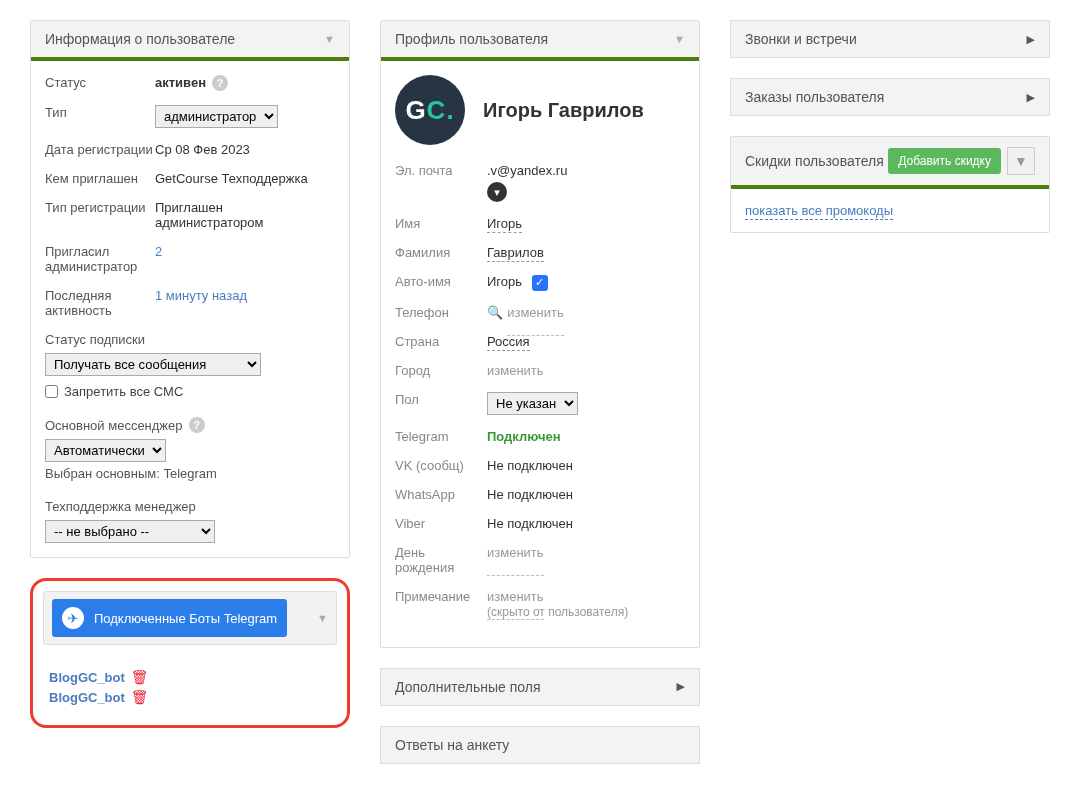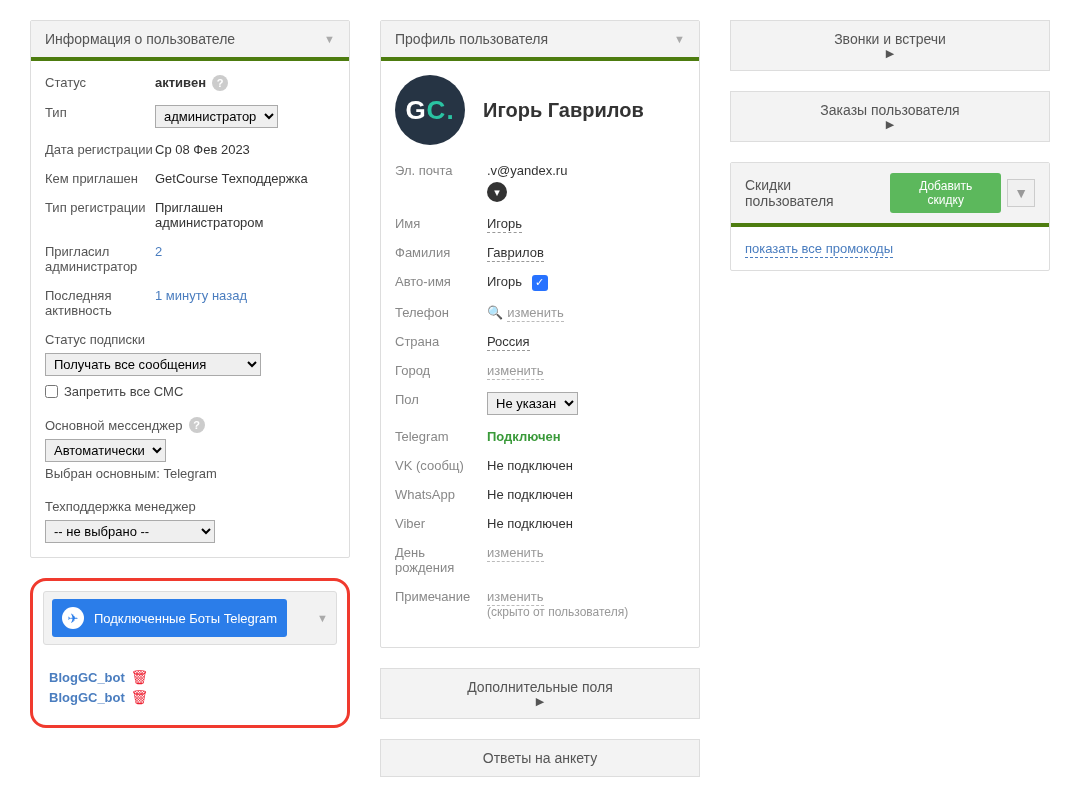--- a/index.html
+++ b/index.html
@@ -32,25 +32,25 @@
 .trash { color:#e23; cursor:pointer; font-size:14px; }
 .avatar { width:70px; height:70px; border-radius:50%; background:#263444; color:#fff; display:flex; align-items:center; justify-content:center; font-size:26px; font-weight:bold; letter-spacing:1px; flex-shrink:0; }
 .avatar .c { color:#2ac3a2; }
 .profile-top { display:flex; align-items:center; gap:18px; margin-bottom:18px; }
 .profile-name { font-size:20px; font-weight:bold; color:#333; }
 .prof-row { display:flex; align-items:flex-start; margin-bottom:14px; font-size:13px; }
 .prof-label { width:92px; color:#888; flex-shrink:0; }
 .prof-value { color:#333; }
 .dashed { border-bottom:1px dashed #999; padding-bottom:1px; cursor:pointer; }
 .dashed-link { color:#4a7dbf; border-bottom:1px dashed #4a7dbf; padding-bottom:1px; cursor:pointer; }
-.muted-dashed { color:#999; border-bottom:1px dashed #bbb; padding-bottom:1px; cursor:pointer; }
+.muted-dashed { color:#999; border-bottom:1px dashed #bbb; padding-bottom:15px; cursor:pointer; }
 .small-muted { color:#999; font-size:12px; }
 .badge-check { width:16px; height:16px; background:#2772ff; border-radius:3px; display:inline-flex; align-items:center; justify-content:center; color:#fff; font-size:11px; margin-left:6px; vertical-align:middle; }
 .green { color:#3a9a3a; font-weight:bold; }
-.collapsed-panel { border:1px solid #ddd; background:#f3f3f3; padding:10px 14px; display:flex; justify-content:space-between; align-items:center; font-size:14px; color:#555; cursor:pointer;flex-direction:column; }
+.collapsed-panel { border:1px solid #ddd; background:#f3f3f3; padding:10px 14px; display:flex; justify-content:space-between; align-items:center; font-size:14px; color:#555; cursor:pointer; }
 .btn-green { background:#5cb85c; color:#fff; border:none; border-radius:3px; padding:6px 10px; font-size:12px; cursor:pointer; }
 .mini-caret-box { width:28px; height:28px; border:1px solid #ccc; background:#f0f0f0; display:flex; align-items:center; justify-content:center; color:#999; cursor:pointer; margin-left:6px; }
 .magnify { color:#999; margin-right:4px; }
 .pill-down { width:20px; height:20px; border-radius:50%; background:#333; color:#fff; display:inline-flex; align-items:center; justify-content:center; font-size:11px; margin-top:4px; cursor:pointer; }
 .caret { font-size:11px; }
 </style>
 </head>
 <body>
 
 <div class="layout">
@@ -241,21 +241,21 @@
     <div class="collapsed-panel">
       <span>Звонки и встречи</span>
       <span class="caret">▶</span>
     </div>
     <div class="collapsed-panel">
       <span>Заказы пользователя</span>
       <span class="caret">▶</span>
     </div>
 
     <div class="panel">
-      <div class="panel-header" style="gap:8px;">
+      <div class="panel-header" style="gap:2px;">
         <span>Скидки пользователя</span>
         <div style="display:flex;align-items:center;">
           <button class="btn-green">Добавить скидку</button>
           <span class="mini-caret-box">▼</span>
         </div>
       </div>
       <div class="panel-body">
         <span class="dashed-link">показать все промокоды</span>
       </div>
     </div>

